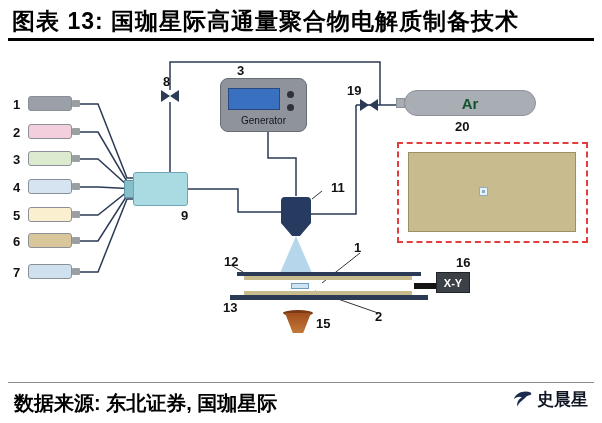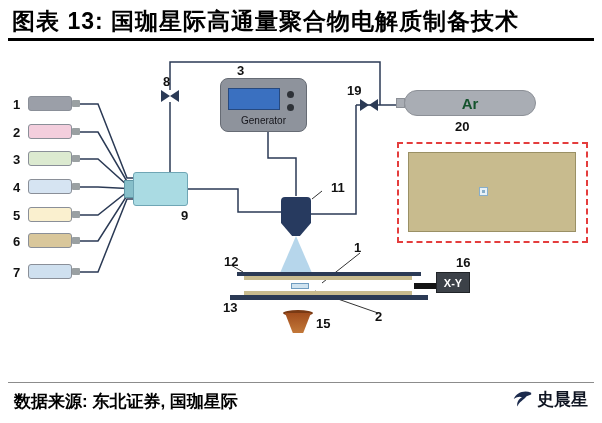--- a/index.html
+++ b/index.html
@@ -42,21 +42,21 @@
   .plate-navy { position:absolute; z-index:2; background:#2b3a55; }
   .plate-khaki { position:absolute; z-index:2; }
   .sample { left:291px; top:283px; width:18px; height:6px; background:#cfe3f0; border:1px solid #6f9cc0; }
   .stage-link { left:414px; top:283px; width:24px; height:6px; background:#141414; }
   .xy-box { left:436px; top:272px; width:34px; height:21px; background:#3c4148; border:1px solid #202327;
             display:flex; align-items:center; justify-content:center; color:#fff; font-size:11px; font-weight:700; }
   .cone-rim { left:283px; top:310px; width:30px; height:6px; background:#7a3a14; border-radius:50%; }
   .cone-body { left:285px; top:313px; width:26px; height:21px;
                background:linear-gradient(180deg,#a14d1d,#c47a3a); clip-path:polygon(0 0,100% 0,70% 95%,30% 95%); }
   .footer-rule { position:absolute; left:8px; top:382px; width:586px; height:1px; background:#8c8c8c; }
-  .source { position:absolute; left:14px; top:390px; font-size:17px; font-weight:700; color:#000; white-space:nowrap; }
+  .source { position:absolute; left:14px; top:390px; font-size:20px; font-weight:700; color:#000; white-space:nowrap; }
   .brand { position:absolute; right:14px; top:388px; display:flex; align-items:center; gap:4px; }
   .brand-text { font-size:17px; font-weight:700; color:#0f1522; }
 </style>
 </head>
 <body>
 
 <div class="page">
 
   <div class="title">图表 13: 国珈星际高通量聚合物电解质制备技术</div>
   <div class="title-rule"></div>

